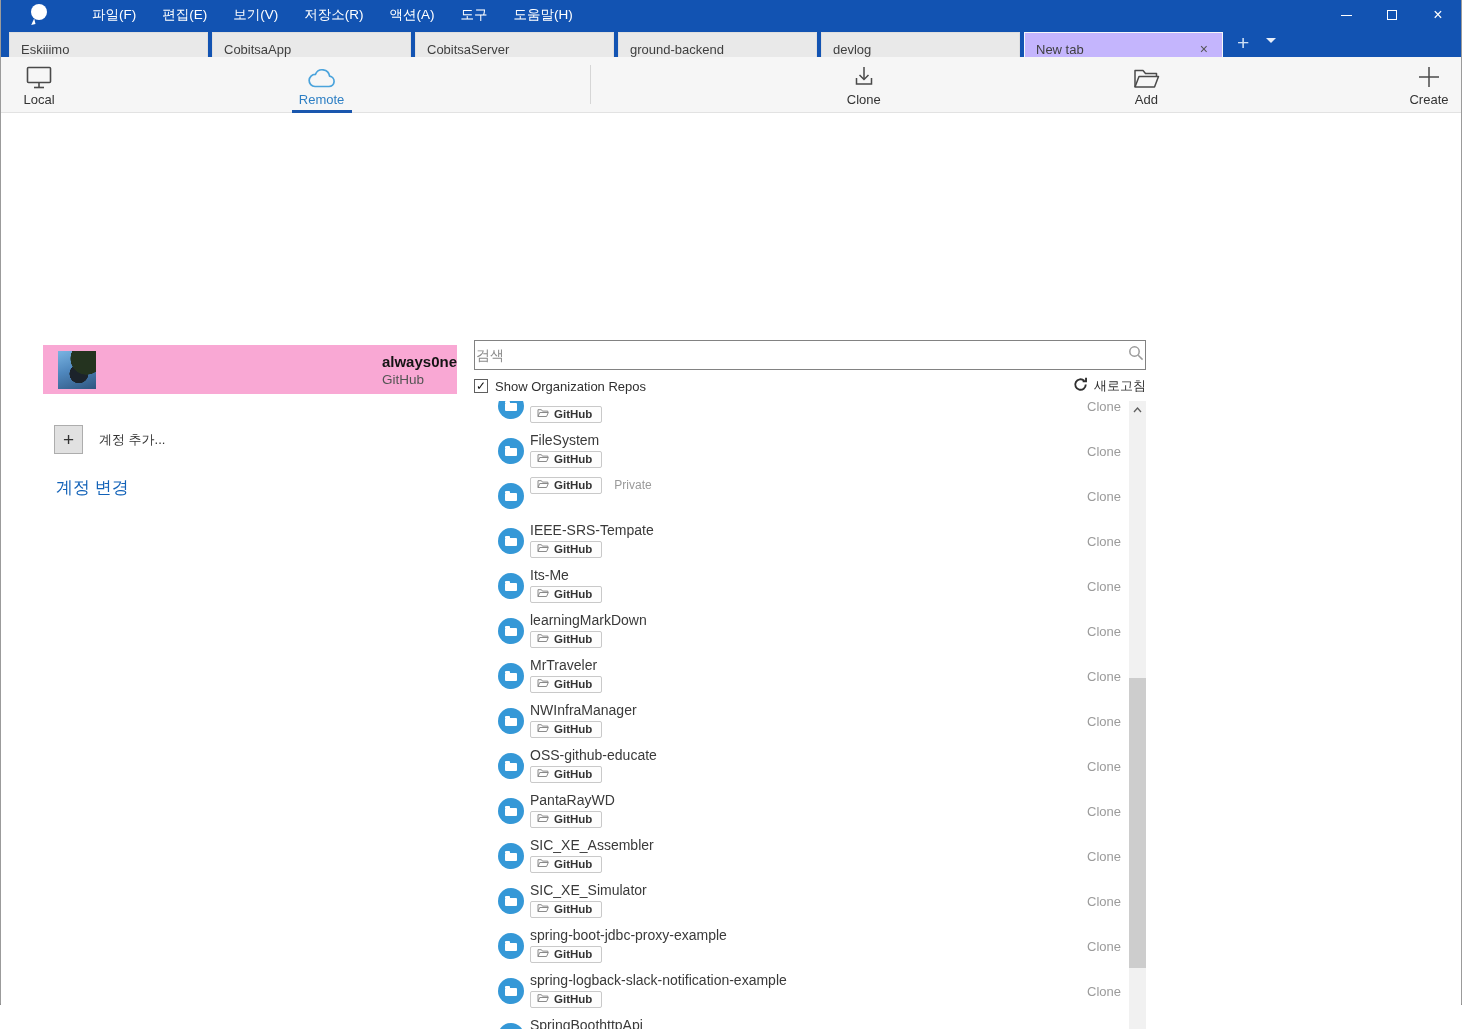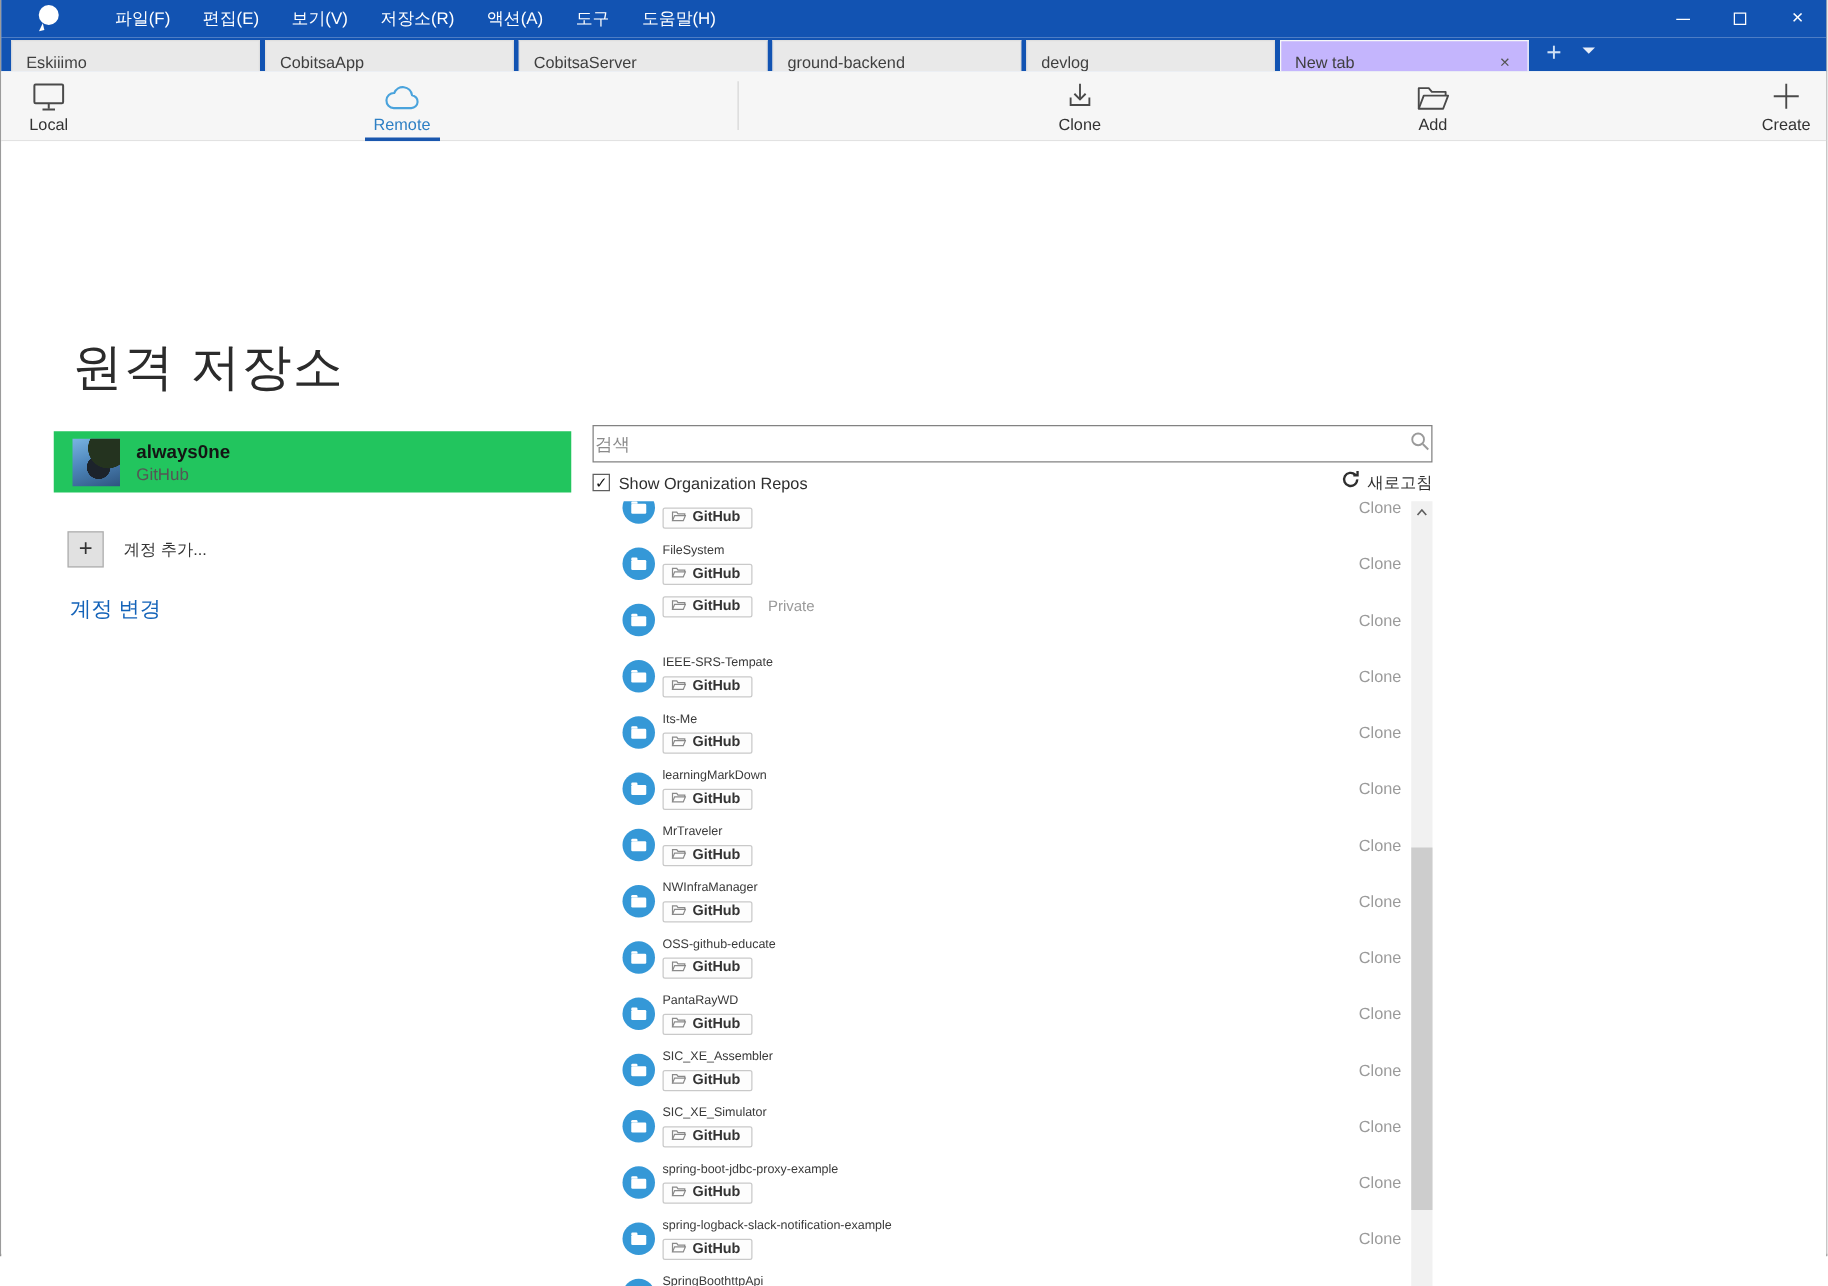--- a/index.html
+++ b/index.html
@@ -35,22 +35,22 @@
   .tb-item .ic { height:24px; display:flex; align-items:flex-end; justify-content:center; }
   .tb-item.selected { color:#2d7fc4; }
   .tb-item.selected::after { content:""; position:absolute; left:2px; right:2px; bottom:-1px; height:3px; background:#1a57ae; }
   .tb-divider { width:1px; background:#d6d6d6; margin:8px 22px 8px 18px; }
   #tb-local { margin-left:6px; }
 
   
   .content { position:relative; width:100%; height:916px; background:#fff; }
   .page-title { position:absolute; left:57px; top:153px; font-size:40px; font-weight:400; color:#2b2b2b; letter-spacing:1px; }
 
-  .account-panel { position:absolute; left:42px; top:232px; width:414px; height:49px; background:#22c55e;
-                   display:flex; align-items:center; padding-left:15px; }
+  .account-panel { position:absolute; left:42px; top:232px; width:414px; height:49px; background:#f9a8d4;
+                   display:flex; align-items:center; padding-left:15px;justify-content:space-between; }
   .avatar { width:38px; height:38px; margin-right:13px;
             background:
               radial-gradient(circle at 75% 20%, #24331f 0 38%, transparent 39%),
               radial-gradient(circle at 55% 60%, #1c232b 0 30%, transparent 31%),
               linear-gradient(160deg, #79b4e2 0%, #4f87bd 45%, #2e557f 100%); }
   .account-name { font-size:15px; font-weight:bold; color:#141414; line-height:19px; }
   .account-service { font-size:13.5px; color:#555; line-height:17px; }
 
   .add-account-row { position:absolute; left:53px; top:312px; display:flex; align-items:center; gap:16px; }
   .add-account-btn { width:29px; height:29px; background:#e1e1e1; border:1px solid #adadad;
@@ -72,21 +72,21 @@
 
   
   .repo-viewport { position:absolute; left:473px; top:288px; width:655px; height:682px; overflow:hidden; }
   .repo-scroll { margin-top:-18px; }
   .repo-row { position:relative; height:45px; }
   .repo-circle { position:absolute; left:24px; top:50%; transform:translateY(-50%); width:26px; height:26px;
                  border-radius:50%; background:#3598d7; display:flex; align-items:center; justify-content:center; }
   .folder-glyph { width:12px; height:8px; background:#fff; border-radius:1px; position:relative; margin-top:2px; }
   .folder-glyph::before { content:""; position:absolute; top:-2px; left:0; width:5px; height:2px; background:#fff; border-radius:1px 1px 0 0; }
   .repo-main { margin-left:56px; padding-top:3px; }
-  .repo-name { font-size:10px; color:#3a3a3a; height:19px; line-height:19px; }
+  .repo-name { font-size:14px; color:#3a3a3a; height:19px; line-height:19px; }
   .repo-meta { display:flex; align-items:center; gap:12px; height:18px; }
   .gh-badge { display:inline-flex; align-items:center; gap:5px; border:1px solid #c9c9c9; border-radius:2px;
               background:#fdfdfd; padding:1px 9px 1px 6px; font-size:11.5px; font-weight:bold; color:#333; height:17px; }
   .private-label { font-size:12px; color:#9a9a9a; }
   .clone-link { position:absolute; right:8px; top:50%; transform:translateY(-50%); font-size:13px; color:#9b9b9b; cursor:pointer; }
 
   
   .scrollbar { position:absolute; left:1128px; top:288px; width:17px; height:682px; background:#f1f1f1; }
   .scroll-btn { position:absolute; left:0; width:17px; height:17px; display:flex; align-items:center; justify-content:center; }
   .scroll-btn.up { top:0; }
@@ -194,21 +194,20 @@
         <svg width="24" height="24" viewBox="0 0 24 24" stroke="#4a4a4a" stroke-width="1.5">
           <line x1="12" y1="2" x2="12" y2="22"></line>
             <line x1="2" y1="12" x2="22" y2="12"></line>
         </svg>
       </span>
       <span>Create</span>
     </div>
   </div>
 
   <div class="content">
-    <div class="page-title">원격 저장소</div>
 
     <div class="account-panel">
       <div class="avatar"></div>
       <div>
         <div class="account-name">always0ne</div>
         <div class="account-service">GitHub</div>
       </div>
     </div>
 
     <div class="add-account-row">

